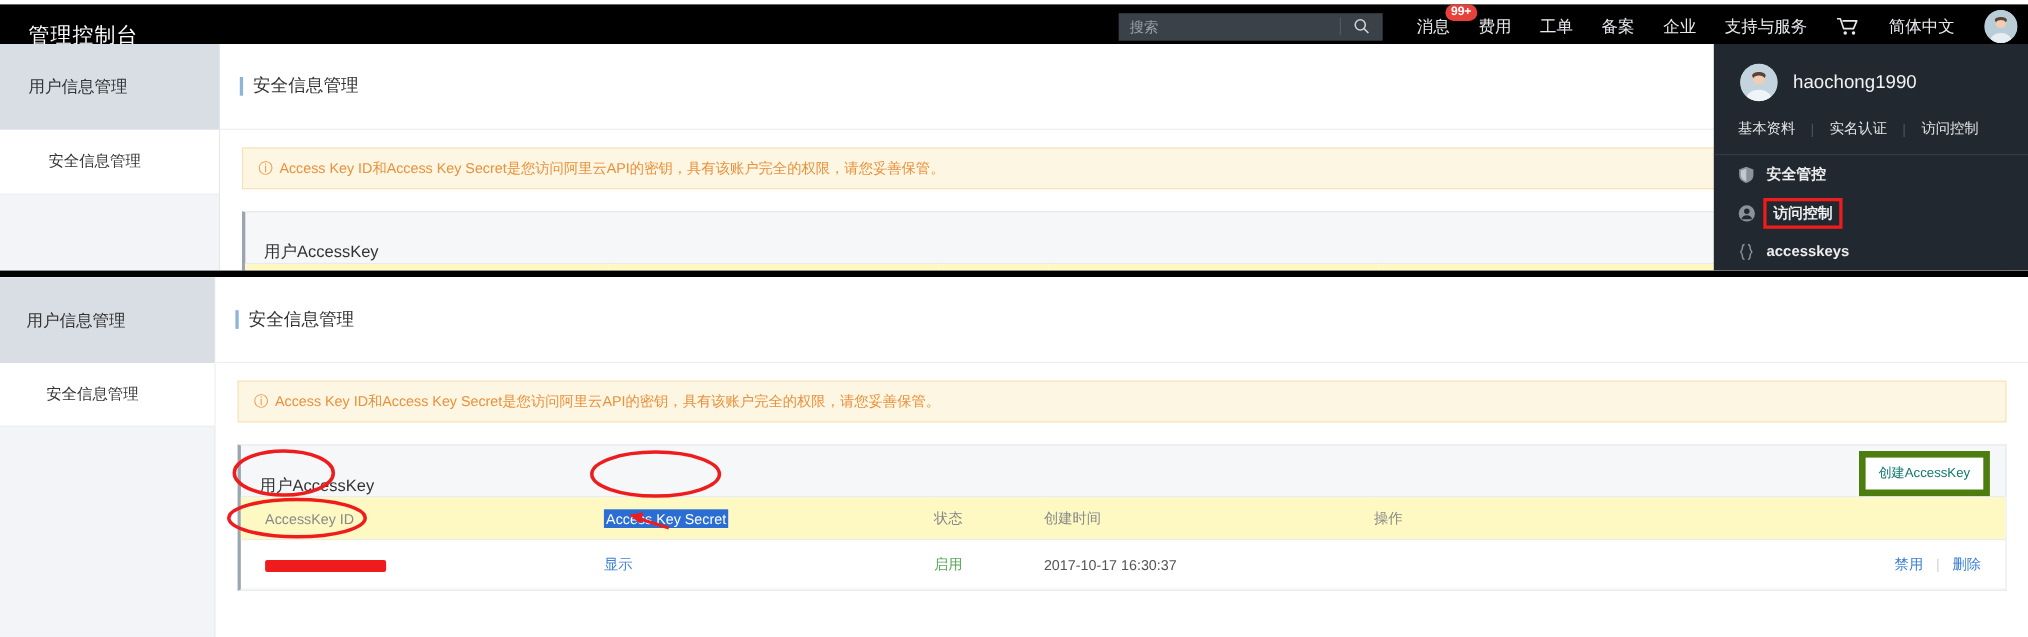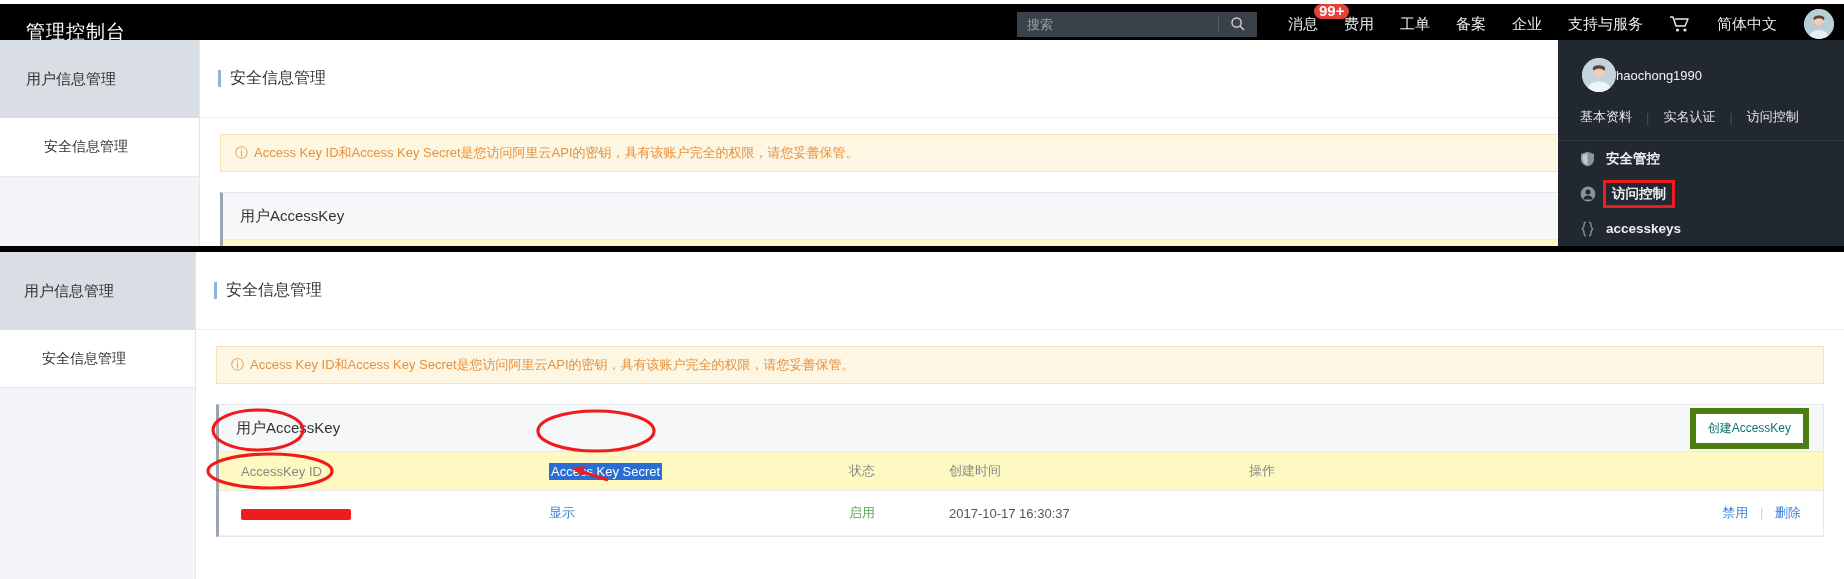--- a/index.html
+++ b/index.html
@@ -36,21 +36,21 @@
   .search-sep { width:1px; height:16px; background:#555c64; }
   .search-btn {
     width:38px; height:25px; display:flex; align-items:center; justify-content:center;
     cursor:pointer;
   }
   .nav-item {
     position:relative; color:#e8eaec; font-size:15px; margin:0 13px; white-space:nowrap; cursor:pointer;
   }
   .badge {
     position:absolute; top:-11px; left:26px;
-    background:#e8413c; color:#fff; font-size:15px; font-weight:bold;
+    background:#e8413c; color:#fff; font-size:11px; font-weight:bold;
     border-radius:9px; padding:1px 5px 2px 5px; line-height:12px;
   }
   .cart-icon { margin:0 13px; cursor:pointer; display:flex; align-items:center; }
   .avatar-top {
     width:30px; height:30px; border-radius:50%; margin:0 10px 0 14px; overflow:hidden;
     background:#b9cdd8; flex:0 0 auto;
   }
 
   
   .sidebar {
@@ -79,21 +79,21 @@
   .notice {
     margin:16px 20px 0 20px; background:#fdf6e3; border:1px solid #f7e2b4;
     color:#e8913c; font-size:13px; padding:9px 14px; display:flex; align-items:center;
   }
   .notice .i { margin-right:6px; font-size:13px; }
   .card {
     margin:20px 20px 0 20px; border:1px solid #e4e7eb; border-left:3px solid #9aa5b1;
     background:#f6f7f9;
   }
   .card-head {
-    height:46px; display:flex; align-items:center; justify-content:space-between;
+    height:46px; display:flex; align-items:flex-end; justify-content:space-between;
     padding:0 14px 0 17px; font-size:15px; color:#333;
   }
   .btn-create {
     border:6px solid #4d7c0f; background:#fff; color:#0f766e; font-size:12px;
     padding:6px 12px; cursor:pointer; font-family:"Liberation Sans", sans-serif;
   }
   .tbl { width:100%; border-collapse:collapse; background:#fff; }
   .tbl th {
     font-weight:normal; color:#888; font-size:13px; text-align:left;
     padding:10px 0; border-top:1px solid #e8eaee; border-bottom:1px solid #e8eaee;
@@ -116,21 +116,21 @@
 
   
   .userpanel {
     position:absolute; right:0; top:40px; width:286px; height:206px;
     background:#22282f; color:#e8eaec; z-index:40;
   }
   .up-head { padding:18px 0 0 24px; display:flex; align-items:center; }
   .up-avatar {
     width:34px; height:34px; border-radius:50%; background:#c3d4de; overflow:hidden; flex:0 0 auto;
   }
-  .up-name { font-size:13px; color:#f0f2f4; }
+  .up-name { font-size:17px; margin-left:14px; color:#f0f2f4; }
   .up-links {
     display:flex; align-items:center; padding:16px 0 14px 22px;
     border-bottom:1px solid #343b43; font-size:13px;
   }
   .up-links span.l { color:#e3e6e9; cursor:pointer; }
   .up-links span.d { color:#4b535c; margin:0 14px; }
   .up-row {
     display:flex; align-items:center; height:35px; padding-left:22px; font-size:13.5px; cursor:pointer;font-weight:bold;
   }
   .up-row .ic { width:22px; display:flex; align-items:center; color:#8b9299; }

